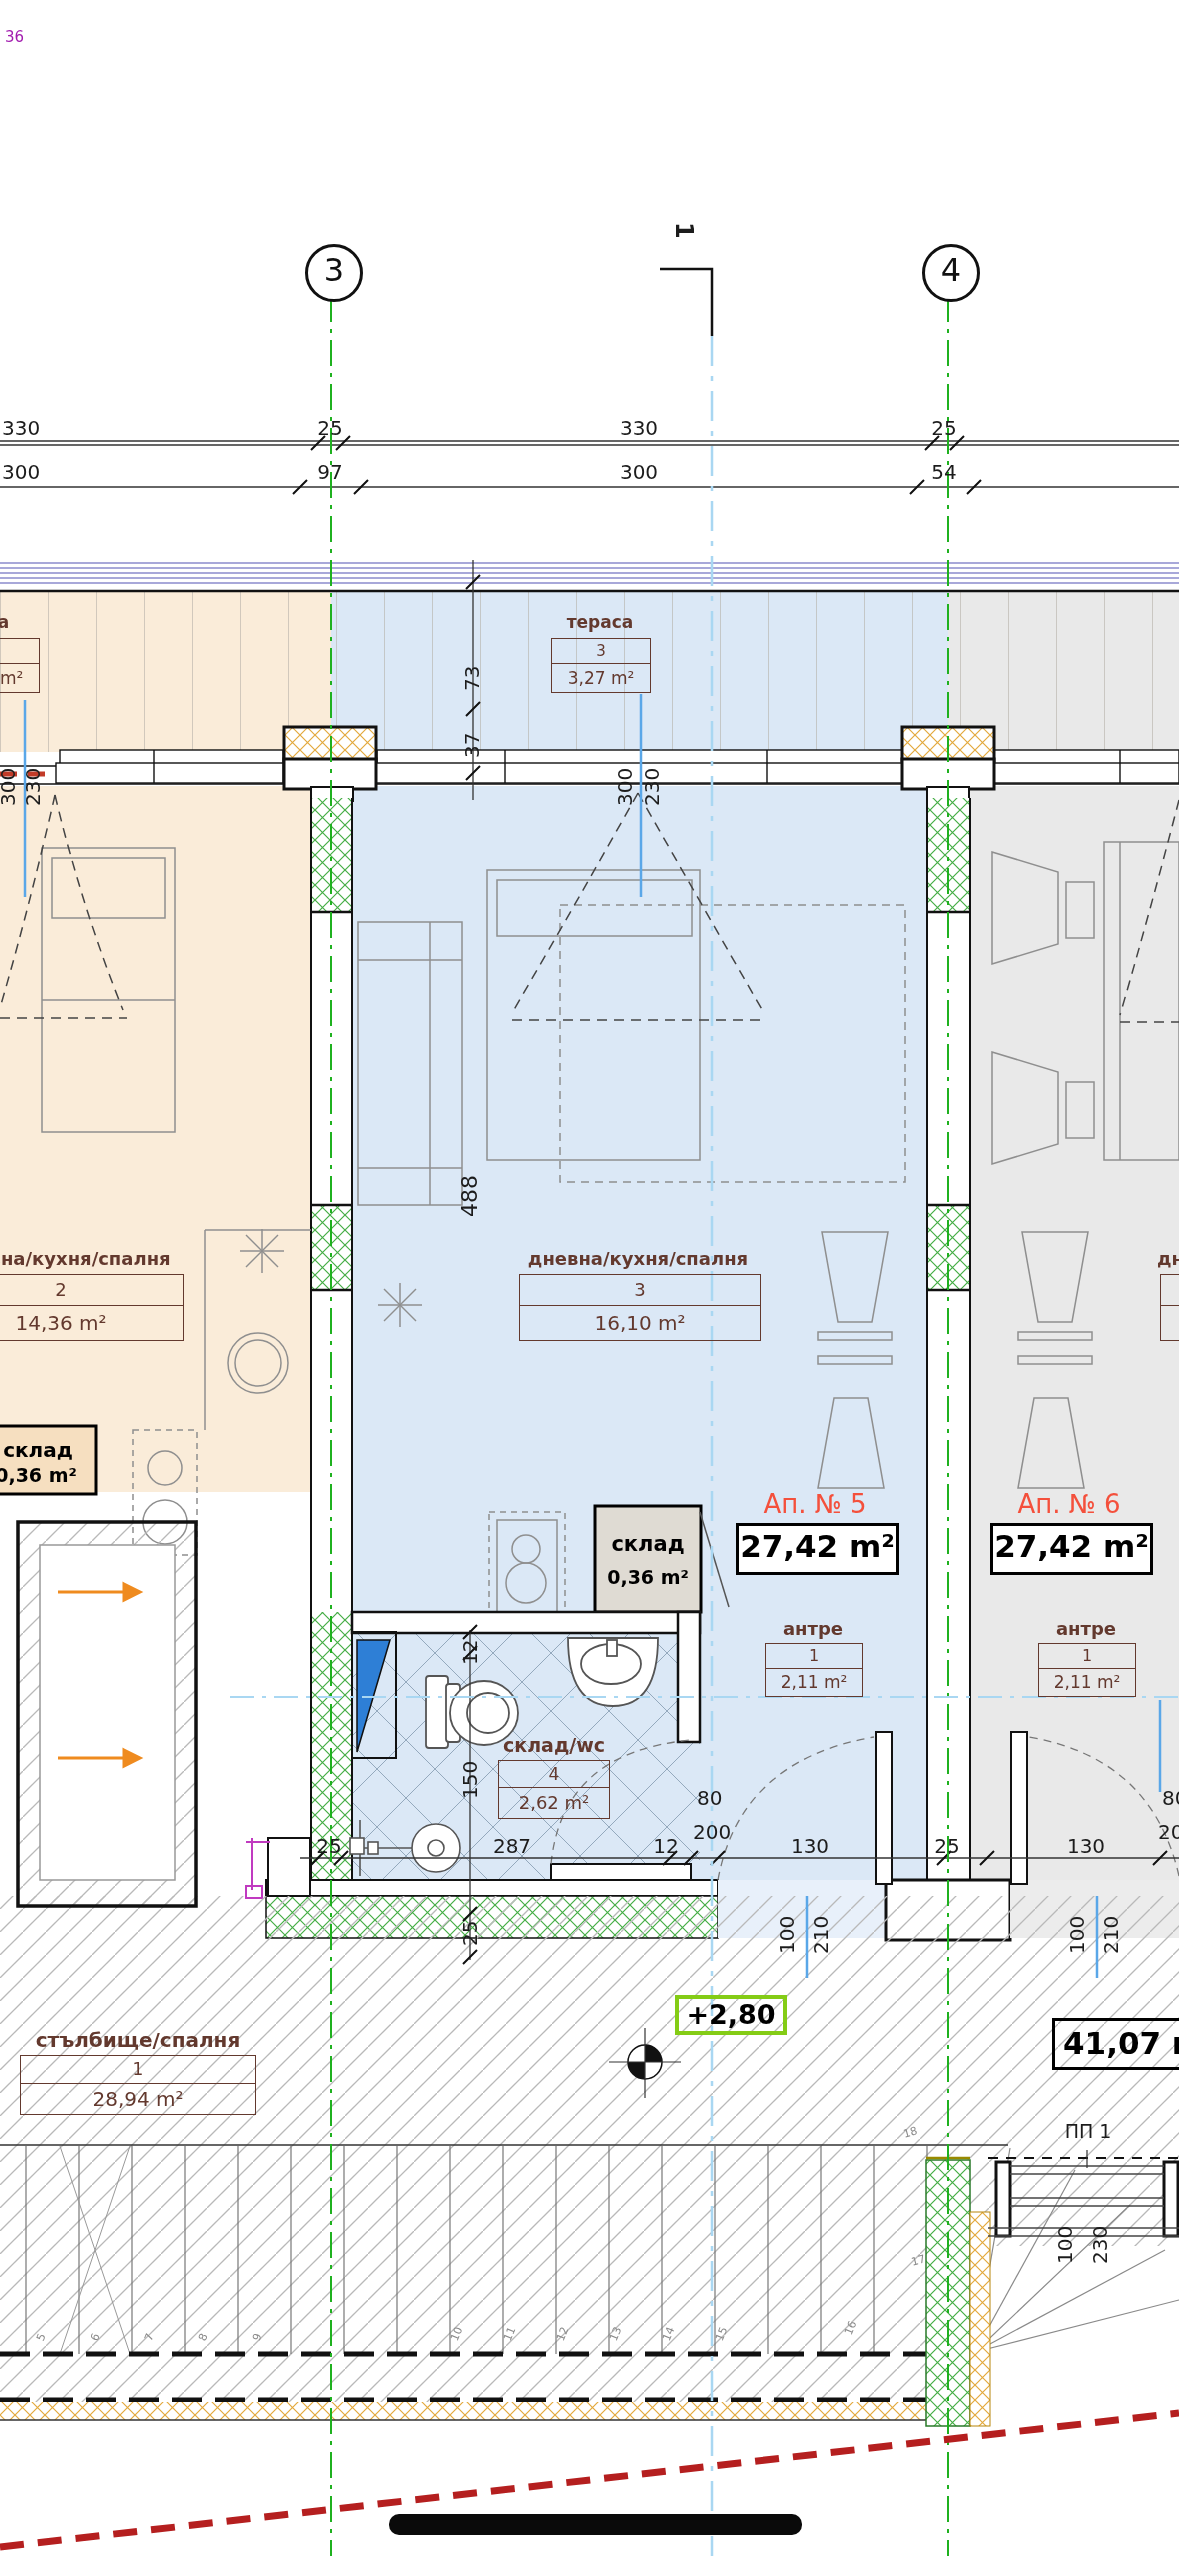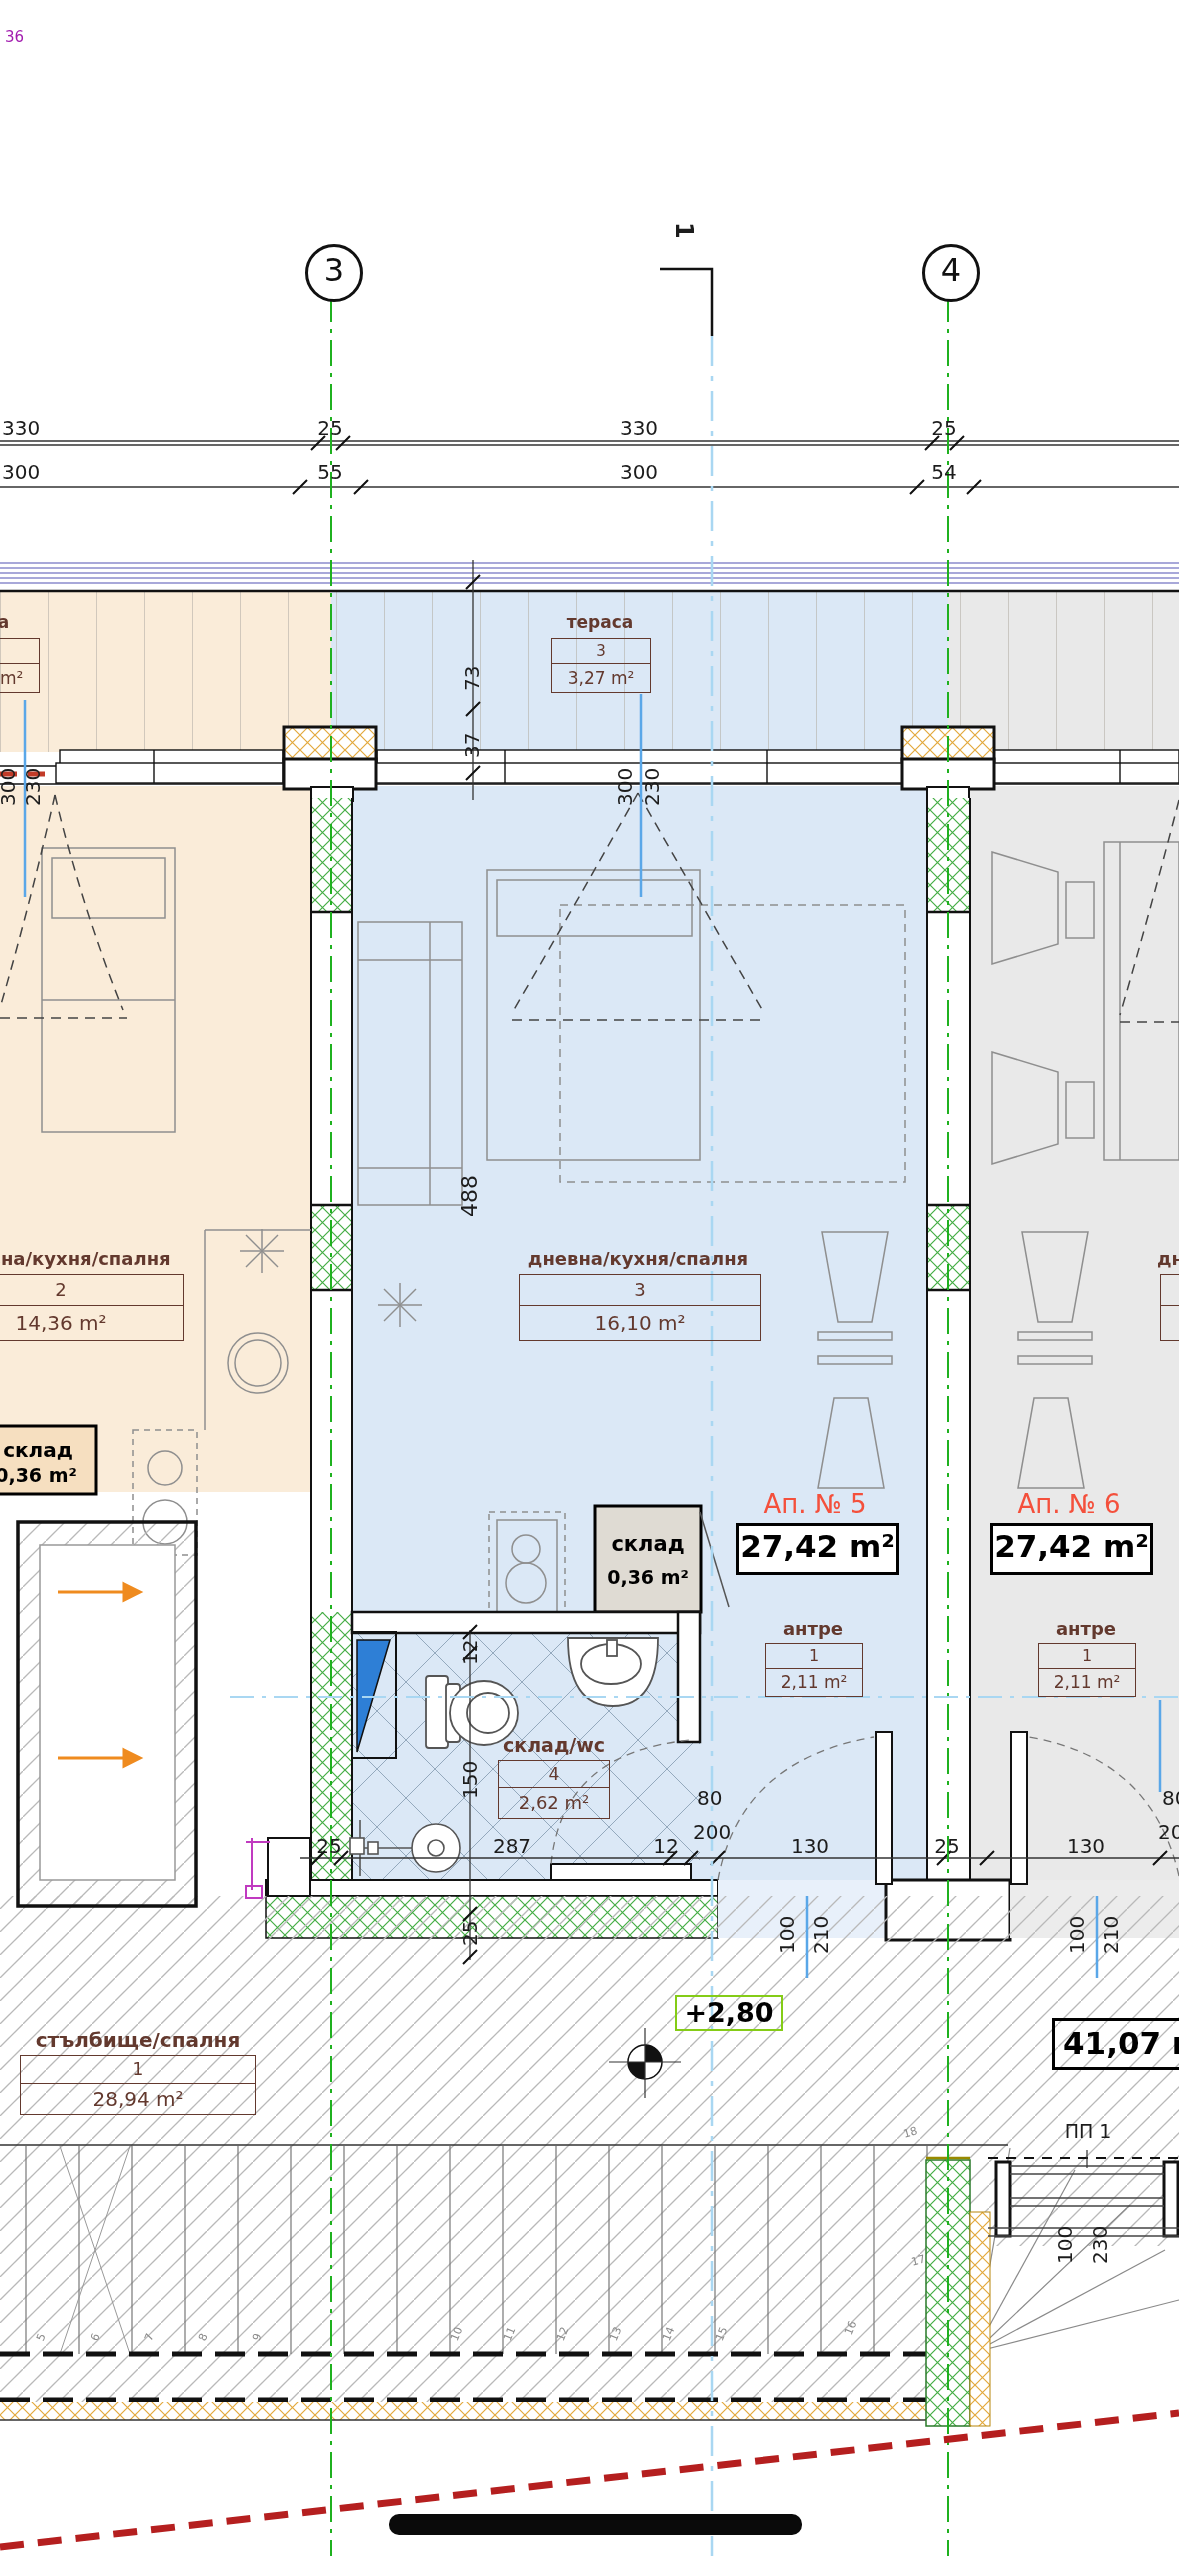--- a/index.html
+++ b/index.html
@@ -15,21 +15,21 @@
   .box-label{position:absolute;border:1.6px solid #63392e;color:#63392e;text-align:center;background:transparent;}
   .box-row{border-top:1.6px solid #63392e;}
   .box-row:first-child{border-top:none;}
   .bubble{position:absolute;width:52px;height:52px;border:3px solid #111;border-radius:50%;
           background:#fff;font-size:32px;line-height:47px;text-align:center;color:#111;}
   .ap-name{position:absolute;color:#f4503c;font-size:26px;text-align:center;}
   .ap-area{position:absolute;border:3.5px solid #000;background:#fff;font-weight:bold;color:#000;
            font-size:31px;line-height:41px;text-align:center;}
   .big-frame{position:absolute;border:3.5px solid #000;background:transparent;font-weight:bold;color:#000;
            font-size:31px;line-height:44px;}
-  .lvl{position:absolute;border:2px solid #84cc16;background:transparent;font-weight:bold;color:#000;
+  .lvl{position:absolute;border:4px solid #84cc16;background:transparent;font-weight:bold;color:#000;
        font-size:27px;line-height:31px;text-align:center;}
   .stair{position:absolute;font-size:11px;color:#8a8a8a;transform:rotate(-68deg);transform-origin:0 0;}
   .sk{position:absolute;font-weight:bold;color:#000;text-align:center;}
 </style>
 </head>
 <body>
 
 <div id="canvas">
 
 <svg width="1179" height="2556" viewBox="0 0 1179 2556">
@@ -357,21 +357,21 @@
 <div class="bubble" style="left:305px;top:244px;">3</div>
 <div class="bubble" style="left:922px;top:244px;">4</div>
 <div class="t bold" style="left:696px;top:222px;font-size:24px;transform:rotate(90deg);transform-origin:0 0;">1</div>
 
 <div class="t dim" style="left:2px;top:418px;width:56px;">330</div>
 <div class="t dim ctr" style="left:306px;top:418px;width:48px;">25</div>
 <div class="t dim ctr" style="left:611px;top:418px;width:56px;">330</div>
 <div class="t dim ctr" style="left:920px;top:418px;width:48px;">25</div>
 
 <div class="t dim" style="left:2px;top:462px;width:56px;">300</div>
-<div class="t dim ctr" style="left:306px;top:462px;width:48px;">55</div>
+<div class="t dim ctr" style="left:306px;top:462px;width:48px;">97</div>
 <div class="t dim ctr" style="left:611px;top:462px;width:56px;">300</div>
 <div class="t dim ctr" style="left:920px;top:462px;width:48px;">54</div>
 
 <div class="t dim rot" style="left:462px;top:691px;">73</div>
 <div class="t dim rot" style="left:462px;top:758px;">37</div>
 <div class="t rot" style="left:458px;top:1217px;font-size:22px;">488</div>
 <div class="t dim rot" style="left:-2px;top:806px;">300</div>
 <div class="t dim rot" style="left:23px;top:806px;">230</div>
 <div class="t dim rot" style="left:615px;top:806px;">300</div>
 <div class="t dim rot" style="left:642px;top:806px;">230</div>

